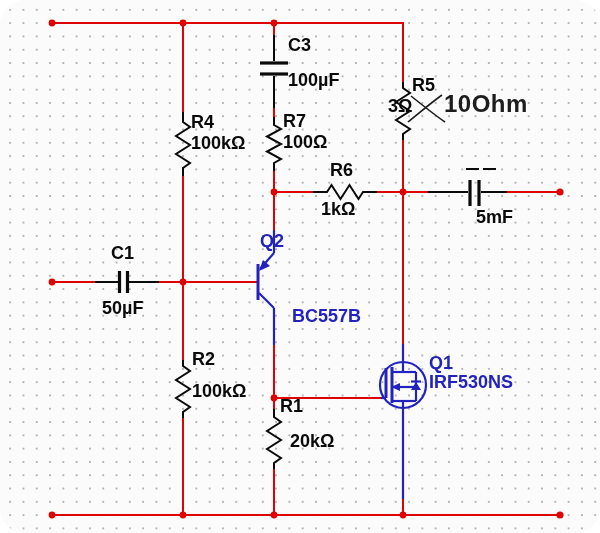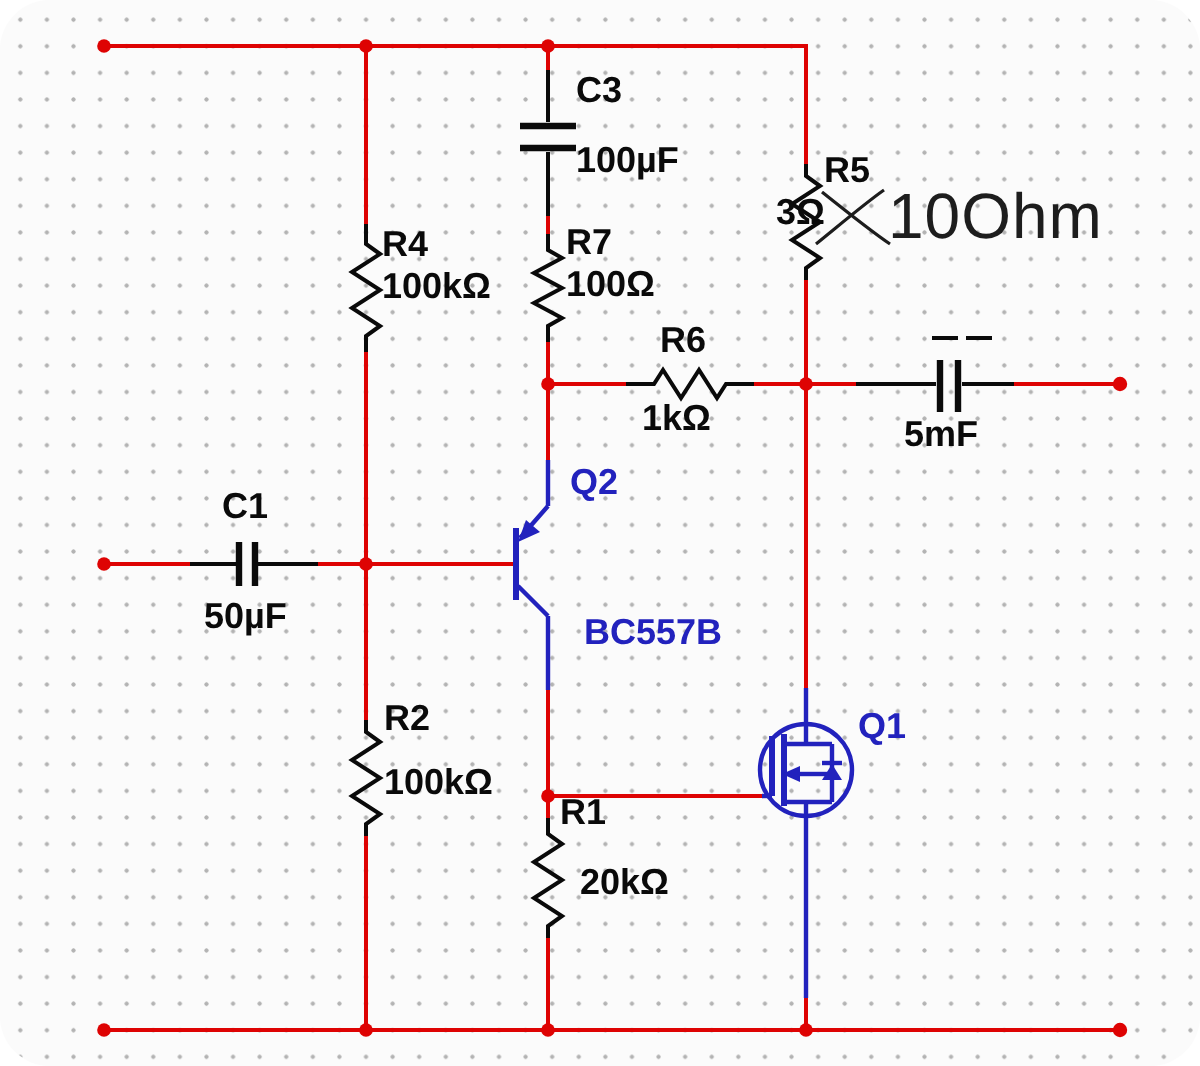--- a/index.html
+++ b/index.html
@@ -22,21 +22,21 @@
   .devbar{stroke:var(--device,#2222bd);stroke-width:3;fill:none;}
   .devfill{fill:var(--device,#2222bd);stroke:none;}
   .dot{fill:var(--wire,#de0303);stroke:none;}
   .scribble{stroke:#1d1d1d;stroke-width:1.6;fill:none;}
   .lbl{
     position:absolute;
     font-size:18px;font-weight:bold;line-height:1;
     color:#0a0a0a;white-space:nowrap;
   }
   .lbl.blue{color:var(--device,#2222bd);}
-  .lbl.annot{font-size:32px;font-weight:normal;color:#1d1d1d;letter-spacing:0.5px;}
+  .lbl.annot{font-size:24px;font-weight:bold;color:#1d1d1d;letter-spacing:0.5px;}
 </style>
 </head>
 <body>
 
 <div id="stage" style="background-color: rgb(251, 251, 251); background-image: radial-gradient(circle, rgb(179, 179, 179) 0.9px, rgba(0, 0, 0, 0) 1.2px);">
 
   <svg width="600" height="533" viewBox="0 0 600 533">
 
     <g>
       <path class="w" d="M52,23 H403 V82"></path>
@@ -176,29 +176,30 @@
   <div class="lbl" style="left:283px;top:112px">R7</div>
   <div class="lbl" style="left:283px;top:133px">100Ω</div>
 
   <div class="lbl" style="left:412px;top:76px">R5</div>
   <div class="lbl" style="left:388px;top:97px">3Ω</div>
   <div class="lbl annot" style="left:444px;top:92px">10Ohm</div>
 
   <div class="lbl" style="left:330px;top:161px">R6</div>
   <div class="lbl" style="left:321px;top:200px">1kΩ</div>
 
-  <div class="lbl" style="left:452px;top:208px">5mF</div>
+  <div class="lbl" style="left:476px;top:208px">5mF</div>
 
   <div class="lbl" style="left:111px;top:244px">C1</div>
   <div class="lbl" style="left:102px;top:299px">50µF</div>
 
   <div class="lbl" style="left:192px;top:350px">R2</div>
   <div class="lbl" style="left:192px;top:382px">100kΩ</div>
 
   <div class="lbl" style="left:280px;top:397px">R1</div>
   <div class="lbl" style="left:290px;top:432px">20kΩ</div>
 
-  <div class="lbl blue" style="left:285px;top:232px">Q2</div>
+  <div class="lbl blue" style="left:260px;top:232px">Q2</div>
   <div class="lbl blue" style="left:292px;top:307px">BC557B</div>
 
   <div class="lbl blue" style="left:429px;top:354px">Q1</div>
+  <div class="lbl blue" style="left:429px;top:373px">IRF530NS</div>
 
 </div>
 
 </body></html>

